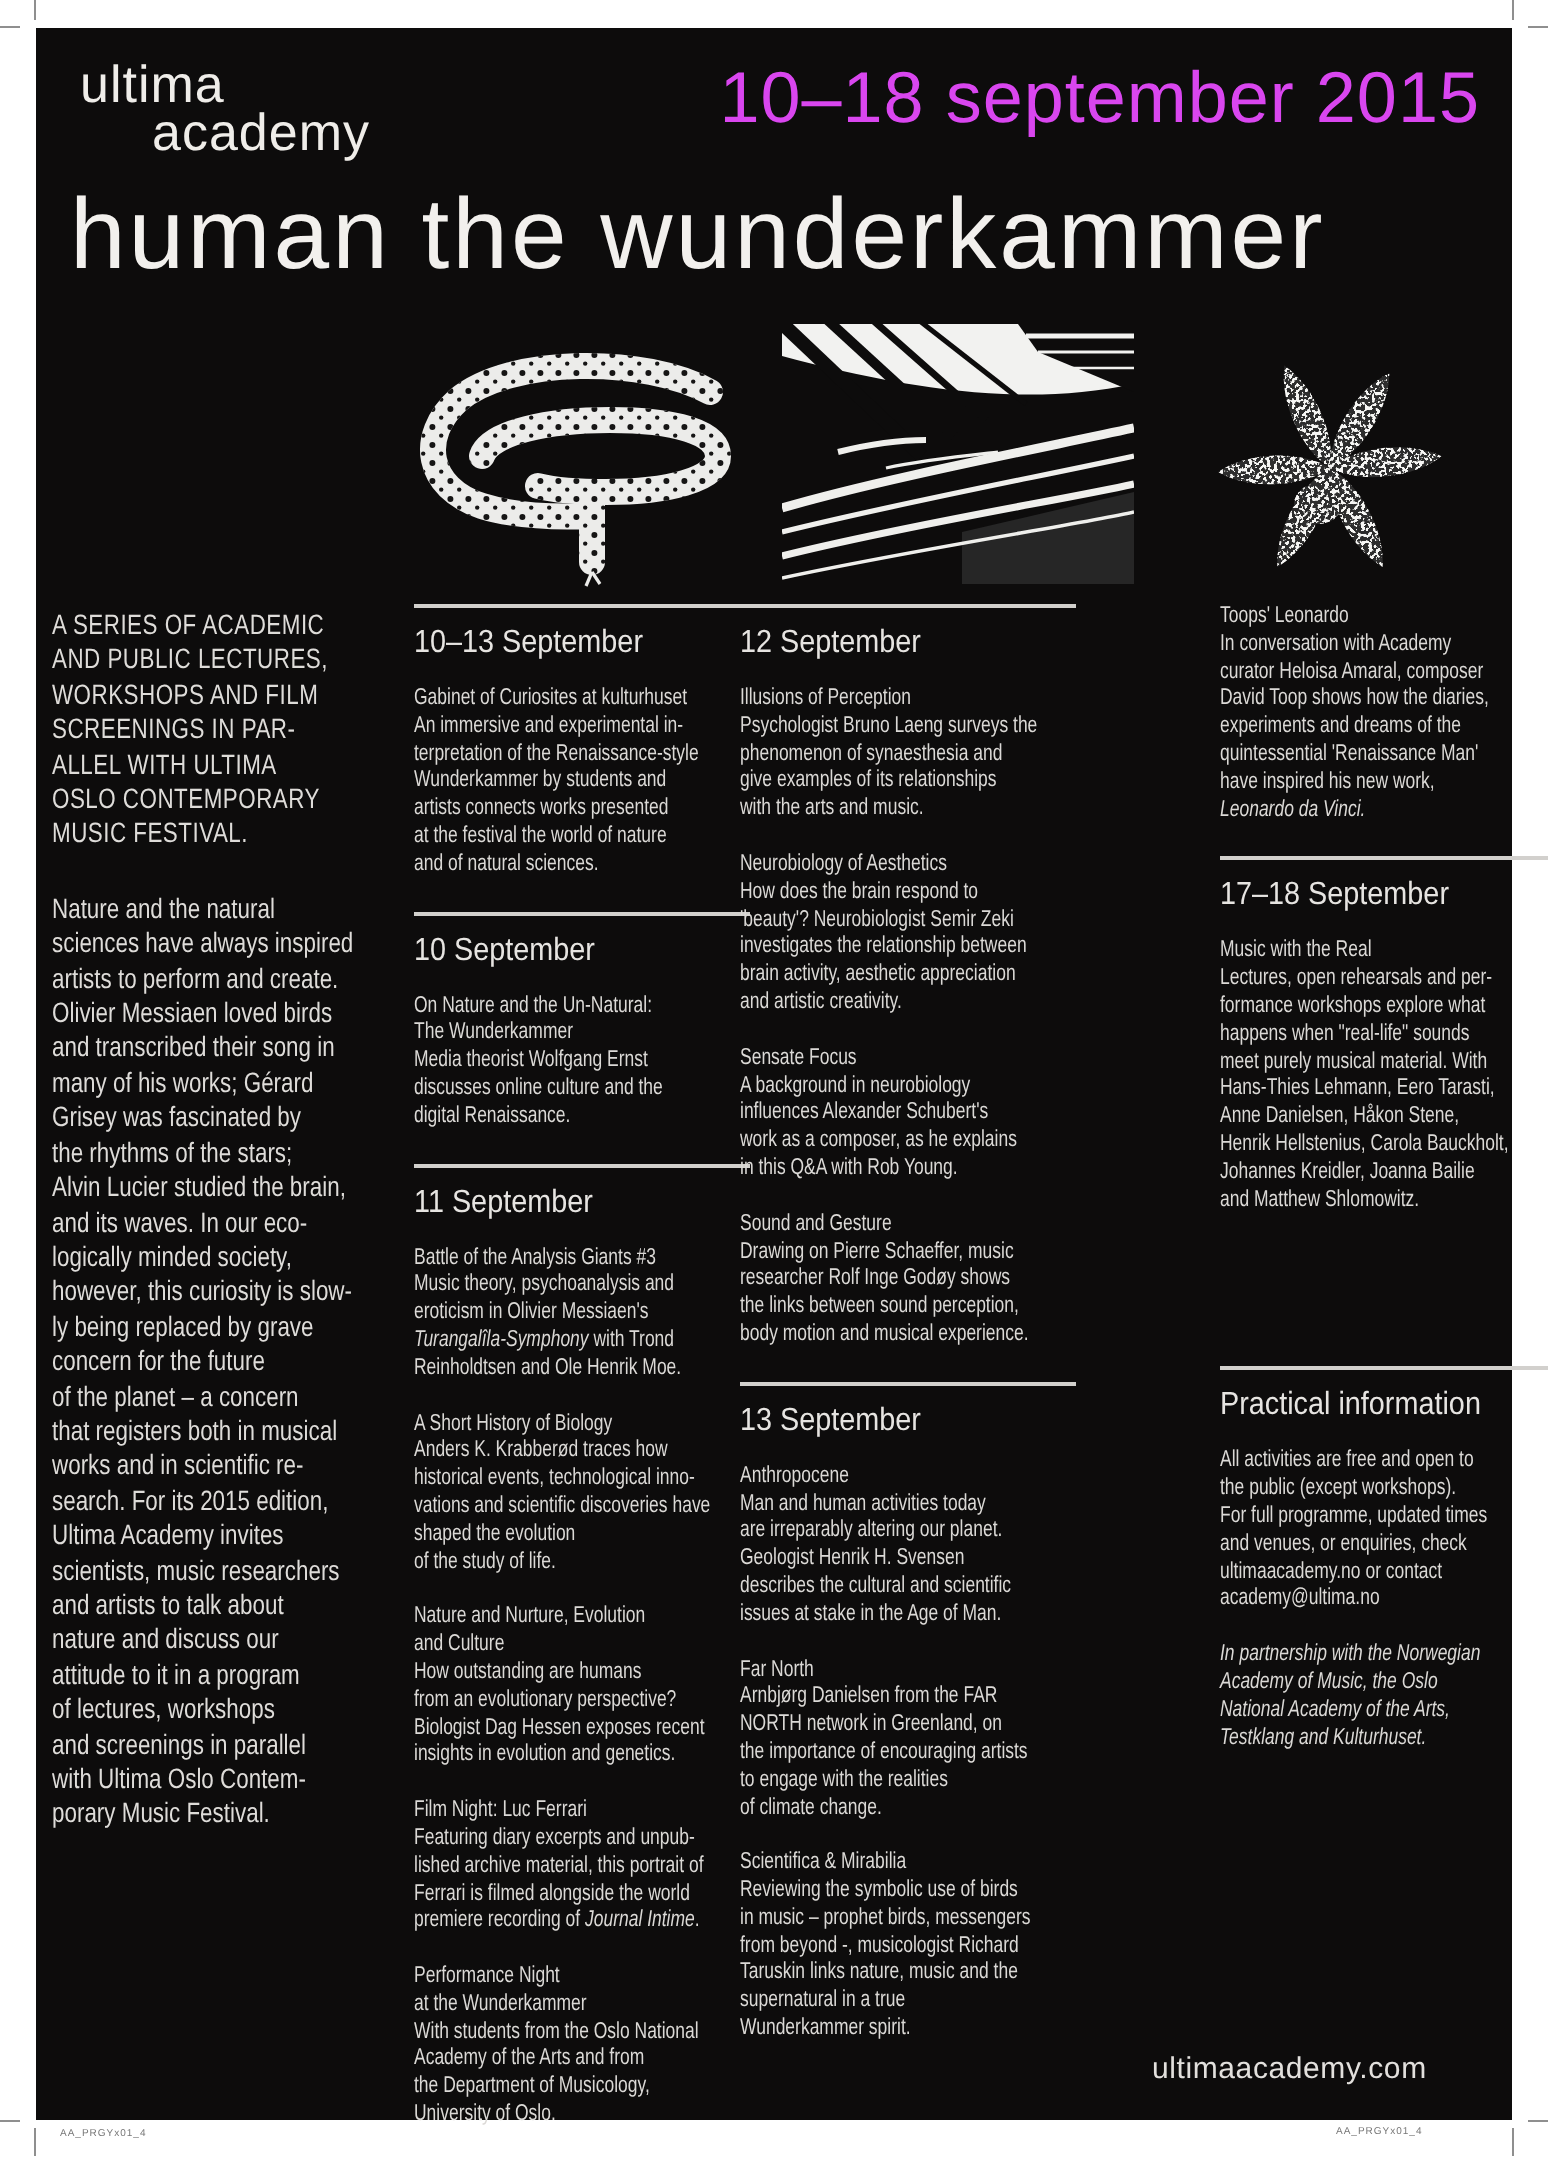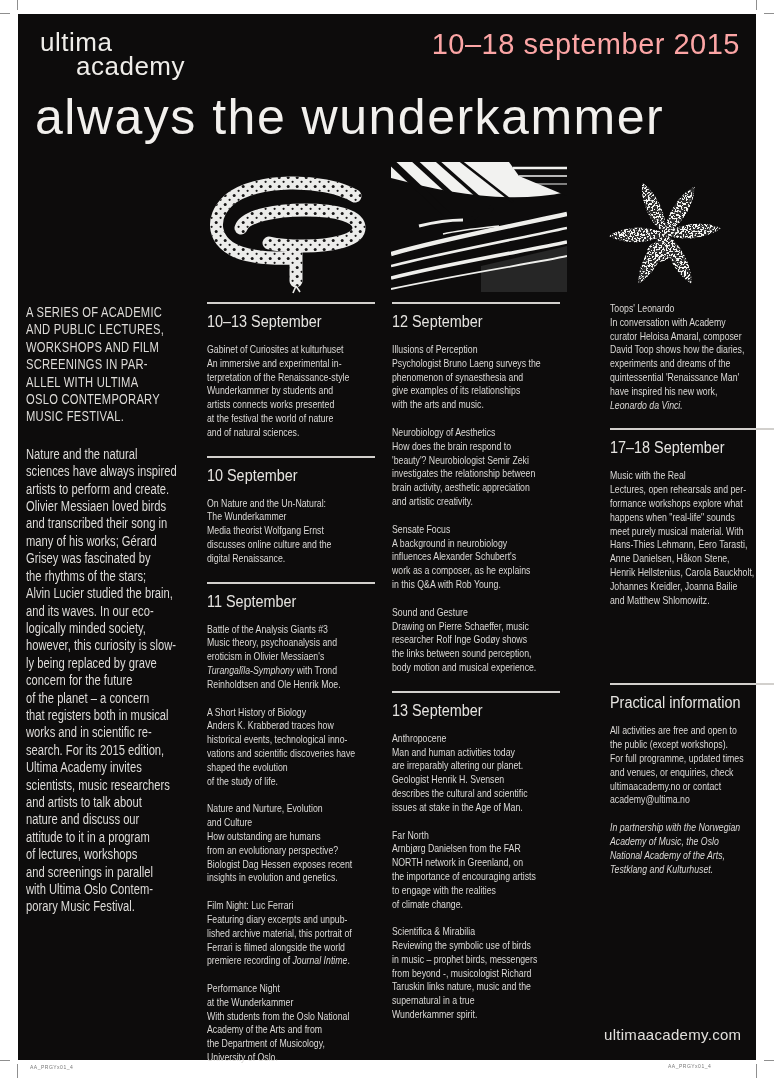--- a/index.html
+++ b/index.html
@@ -5,46 +5,46 @@
   html,body{margin:0;padding:0;background:#ffffff;}
   .page{position:relative;width:774px;height:1080px;background:#ffffff;overflow:hidden;
         font-family:"Liberation Sans",sans-serif;}
   .poster{position:absolute;left:18px;top:14px;width:738px;height:1046px;background:#0d0c0c;color:#dcdad7;}
   
   .crop{position:absolute;background:#8f8f8f;}
   .printmark{position:absolute;font-size:5px;color:#777;letter-spacing:.5px;}
   
   .logo{position:absolute;left:22px;top:16px;font-size:26px;line-height:24px;color:#efede9;letter-spacing:.5px;}
   .logo .l2{margin-left:36px;display:block;}
-  .daterange{position:absolute;right:16px;top:14px;font-size:29px;color:#fca5a5;letter-spacing:.5px;}
+  .daterange{position:absolute;right:16px;top:14px;font-size:36px;color:#d946ef;letter-spacing:.5px;}
   .bigtitle{position:absolute;left:17px;top:74px;font-size:50px;letter-spacing:1.5px;color:#f2f0ed;white-space:nowrap;}
   
   .img{position:absolute;}
   .img-snake{left:187px;top:152px;width:180px;height:128px;}
   .img-abstract{left:373px;top:148px;width:176px;height:130px;}
   .img-starfish{left:563px;top:146px;width:166px;height:142px;}
   
   .col{position:absolute;top:288px;}
   .col1{left:8px;width:168px;}
   .col2{left:189px;width:168px;}
-  .col3{left:374px;width:168px;}
+  .col3{left:352px;width:168px;}
   .col4{left:592px;width:172px;}
   .rule{height:2px;background:#d2d0cd;margin:16px 0 9px 0;}
   .rule.first{margin-top:0;}
   .rule.pushdown{margin-top:76px;}
   .dh{font-size:16px;line-height:18px;color:#e6e4e1;margin:0 0 12px 0;font-weight:normal;
       transform:scaleX(.9);transform-origin:0 0;width:111%;white-space:pre-line;}
   .ev{margin-bottom:14px;transform:scaleX(.76);transform-origin:0 0;width:131%;}
   .ev-t,.ev-b{font-size:11.5px;line-height:13.8px;color:#dbd9d6;white-space:pre-line;}
   .it{font-style:italic;}
   
   .cx80{transform:scaleX(.8);transform-origin:0 0;width:125%;}
   .lede{font-size:14px;line-height:17.4px;letter-spacing:.3px;color:#dedcd9;white-space:pre-line;margin:2px 0 20px 0;}
   .ibody{font-size:14px;line-height:17.4px;color:#dedcd9;white-space:pre-line;}
-  .site{position:absolute;left:558px;top:1012px;font-size:15px;color:#e2e0dd;letter-spacing:.3px;cursor:pointer;margin-left:28px;}
+  .site{position:absolute;left:558px;top:1012px;font-size:15px;color:#e2e0dd;letter-spacing:.3px;cursor:pointer;}
 </style>
 </head>
 <body>
 
 <div class="page">
 
   <div class="crop" style="left:17px;top:0;width:1px;height:10px"></div>
   <div class="crop" style="left:0;top:13px;width:10px;height:1px"></div>
   <div class="crop" style="left:756px;top:0;width:1px;height:10px"></div>
   <div class="crop" style="left:764px;top:13px;width:10px;height:1px"></div>
@@ -55,21 +55,21 @@
   <div class="printmark" style="left:30px;top:1064px">AA_PRGYx01_4</div>
   <div class="printmark" style="left:668px;top:1063px">AA_PRGYx01_4</div>
 
   <div class="poster">
 
     <div class="logo">
       <span>ultima</span>
       <span class="l2">academy</span>
     </div>
     <div class="daterange">10–18 september 2015</div>
-    <div class="bigtitle">always the wunderkammer</div>
+    <div class="bigtitle">human the wunderkammer</div>
 
     <div class="img img-snake">
       <svg width="180" height="128" viewBox="0 0 180 128" xmlns="http://www.w3.org/2000/svg">
         <defs>
           <pattern id="sd" width="9" height="9" patternUnits="userSpaceOnUse">
             <circle cx="2.2" cy="2.5" r="1.5" fill="#161515"></circle>
             <circle cx="6.6" cy="6.8" r="1.1" fill="#161515"></circle>
           </pattern>
         </defs>
         <g fill="none" stroke="#ececea" stroke-width="13" stroke-linecap="round">

